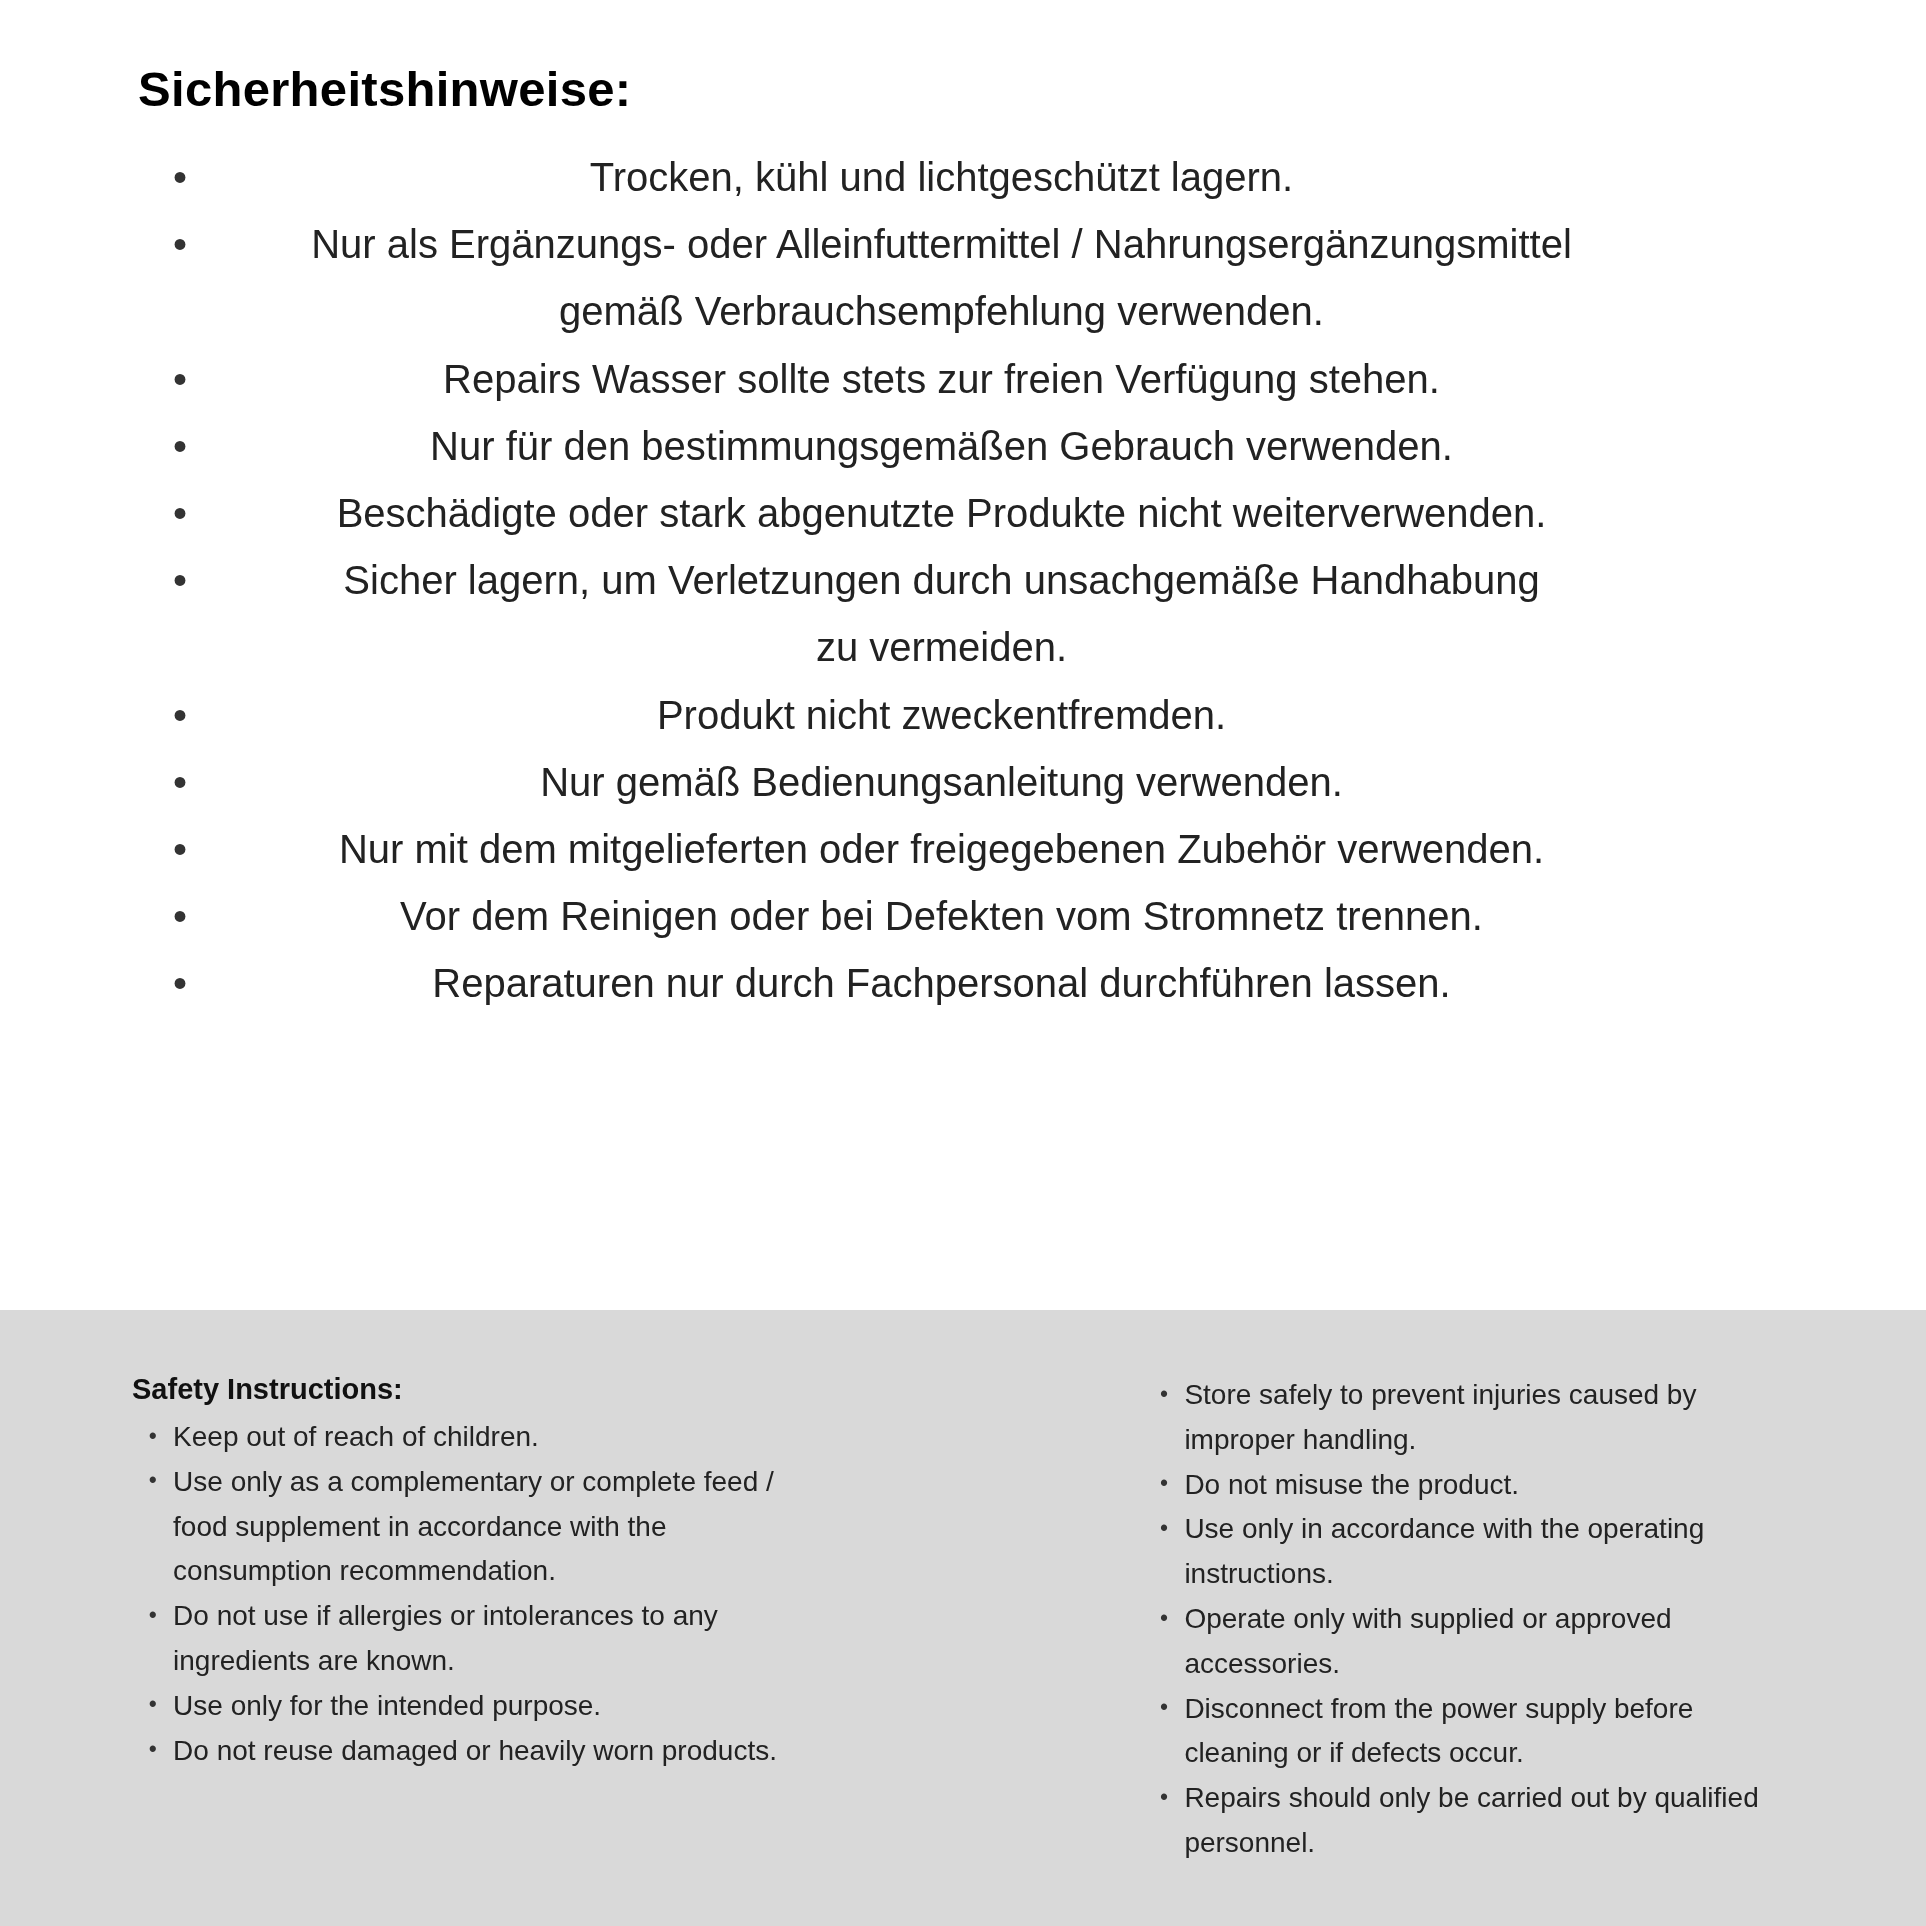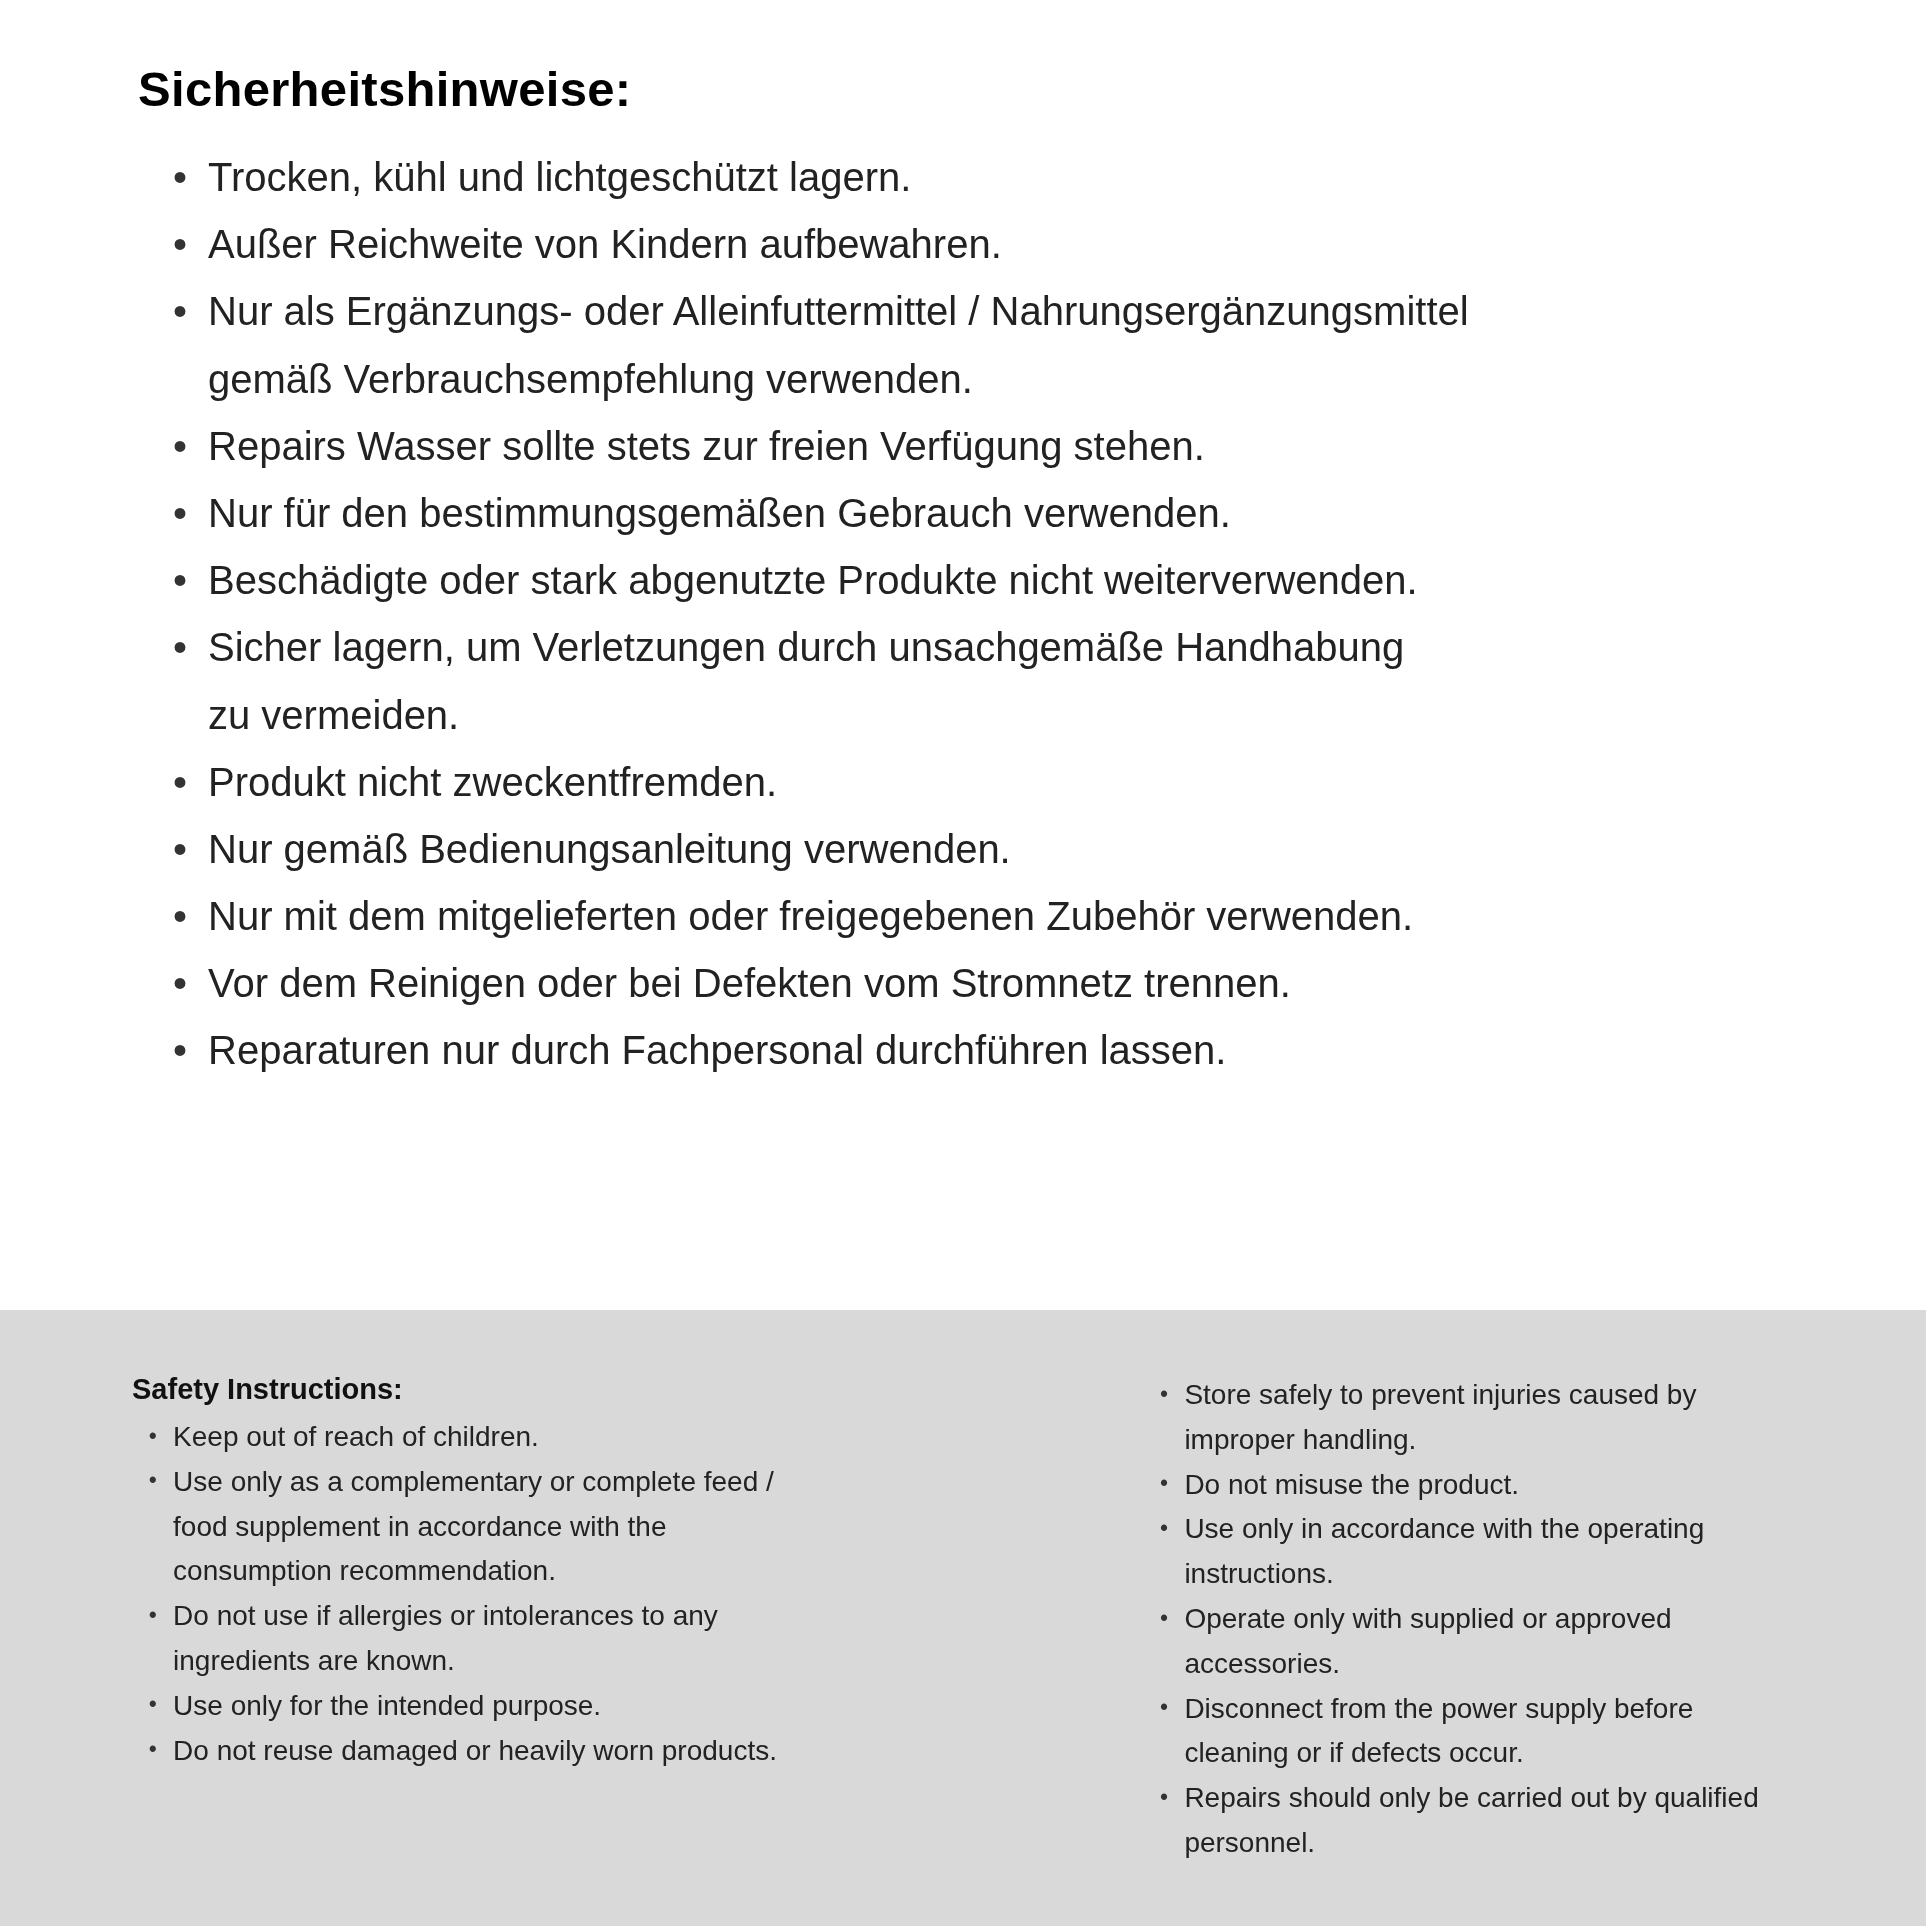--- a/index.html
+++ b/index.html
@@ -34,20 +34,21 @@
     padding: 0 0 0 35px;
     font-size: 40px;
     line-height: 1.68;
     color: #222222;
     max-width: 1502px;
   }
   .german-list li {
     position: relative;
     padding-left: 35px;
     white-space: pre-line;
+    text-align: center;
   }
   .german-list li::before {
     content: "\2022";
     position: absolute;
     left: 0;
     color: #333333;
   }
 
   
   .english-section {
@@ -102,21 +103,20 @@
     color: #333333;
   }
 </style>
 </head>
 <body>
 
 <div class="german-section">
   <h1 class="german-title">Sicherheitshinweise:</h1>
   <ul class="german-list">
       <li>Trocken, kühl und lichtgeschützt lagern.</li>
-      <li>Außer Reichweite von Kindern aufbewahren.</li>
       <li>Nur als Ergänzungs- oder Alleinfuttermittel / Nahrungsergänzungsmittel
 gemäß Verbrauchsempfehlung verwenden.</li>
       <li>Repairs Wasser sollte stets zur freien Verfügung stehen.</li>
       <li>Nur für den bestimmungsgemäßen Gebrauch verwenden.</li>
       <li>Beschädigte oder stark abgenutzte Produkte nicht weiterverwenden.</li>
       <li>Sicher lagern, um Verletzungen durch unsachgemäße Handhabung
 zu vermeiden.</li>
       <li>Produkt nicht zweckentfremden.</li>
       <li>Nur gemäß Bedienungsanleitung verwenden.</li>
       <li>Nur mit dem mitgelieferten oder freigegebenen Zubehör verwenden.</li>

